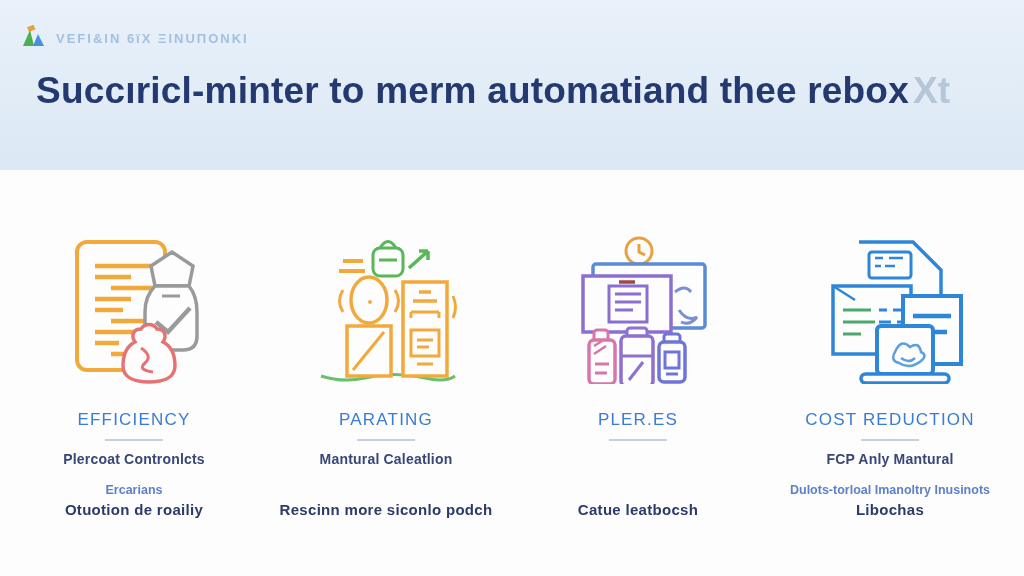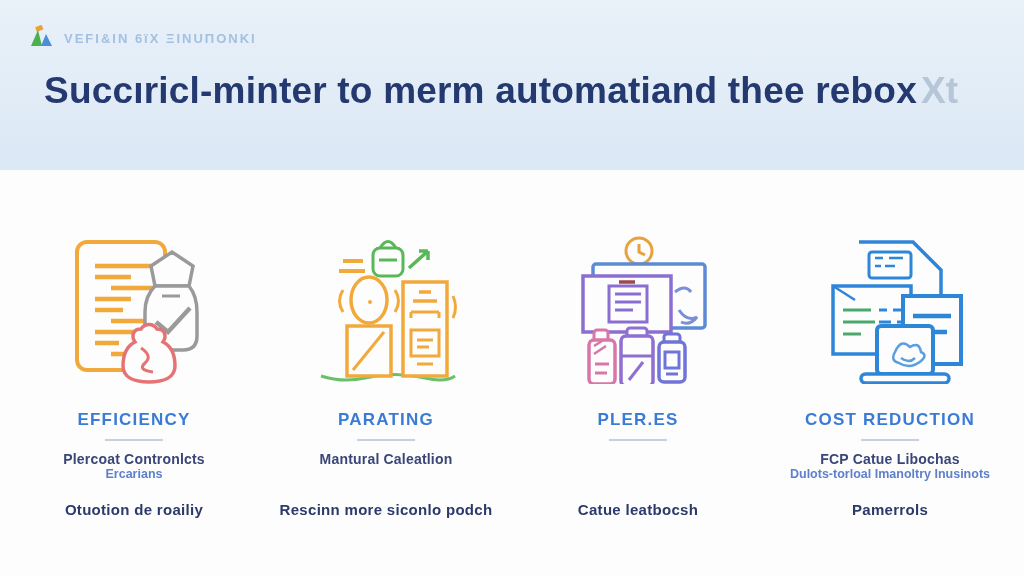--- a/index.html
+++ b/index.html
@@ -5,50 +5,50 @@
   * { margin:0; padding:0; box-sizing:border-box; }
   html,body { width:1024px; height:576px; }
   body {
     background:#fdfdfd;
     font-family:"Liberation Sans", sans-serif;
     overflow:hidden;
   }
   .header {
     height:170px;
     background:linear-gradient(180deg,#e9f1f9 0%, #dbe8f5 100%);
-    padding:26px 0 0 28px;
+    padding:26px 0 0 20px;
   }
   .logo-row { display:flex; align-items:center; gap:9px; height:24px; }
   .logo-text {
     color:#a3c0e1; font-size:13px; font-weight:bold; letter-spacing:2px;
   }
   .title-row {
     margin-top:20px; padding-left:4px;
     font-size:37px; font-weight:bold; color:#24396f; letter-spacing:0.2px;
     white-space:nowrap;
     margin-left:12px;
   }
   .title-ghost { color:#b7c5d9; margin-left:4px; }
 
   .columns { display:flex; padding:0 8px; }
   .column { flex:1; text-align:center; }
   .icon-wrap {
     height:170px; margin-top:54px;
     display:flex; align-items:center; justify-content:center;
   }
   .col-heading {
-    margin-top:16px; color:#3a7bd5; font-size:17px; font-weight:bold;
+    margin-top:16px; color:#3a7bd5; font-size:17px; font-weight:normal;
     letter-spacing:1.2px;
   }
   .heading-underline {
     width:58px; height:2px; background:#c7d1de; margin:9px auto 0;
   }
   .sub-block { margin-top:10px; height:38px; }
   .sub1 { color:#394677; font-size:14px; font-weight:bold; letter-spacing:0.2px; }
-  .sub2 { color:#5e80cc; font-size:12.5px; font-weight:bold; margin-top:0; }
+  .sub2 { color:#5e80cc; font-size:12.5px; font-weight:bold; margin-top:16px; }
   .sub2:empty { display:none; }
   .col-note { margin-top:12px; color:#2b3a6b; font-size:15px; font-weight:bold; letter-spacing:0.3px; }
 </style>
 </head>
 <body>
 
 <div class="header">
   <div class="logo-row">
     <span>
       <svg width="27" height="23" viewBox="0 0 27 23">
@@ -184,19 +184,19 @@
         <line x1="98" y1="82" x2="136" y2="82" stroke="#2e86d8" stroke-width="4.5"></line>
         <line x1="98" y1="98" x2="132" y2="98" stroke="#2e86d8" stroke-width="4.5"></line>
         <rect x="62" y="92" width="56" height="48" rx="4" stroke="#2e86d8" stroke-width="4" fill="#fdfdfd"></rect>
         <path d="M80,118 q6,-14 15,-5 q9,-6 11,5 q7,3 0,9 q-11,9 -22,2 q-9,-2 -4,-11 M86,124 q8,6 14,0" stroke="#5b9fe0" stroke-width="2.5"></path>
         <rect x="46" y="140" width="88" height="9" rx="4.5" stroke="#2e86d8" stroke-width="3.5" fill="#fdfdfd"></rect>
       </svg>
     </div>
     <div class="col-heading">COST REDUCTION</div>
     <div class="heading-underline"></div>
     <div class="sub-block">
-      <div class="sub1">FCP Catue Libochas</div>
+      <div class="sub1">FCP Anly Mantural</div>
       <div class="sub2">Dulots-torloal Imanoltry Inusinots</div>
     </div>
-    <div class="col-note">Pamerrols</div>
+    <div class="col-note">Libochas</div>
   </div>
 
 </div>
 
 </body></html>

